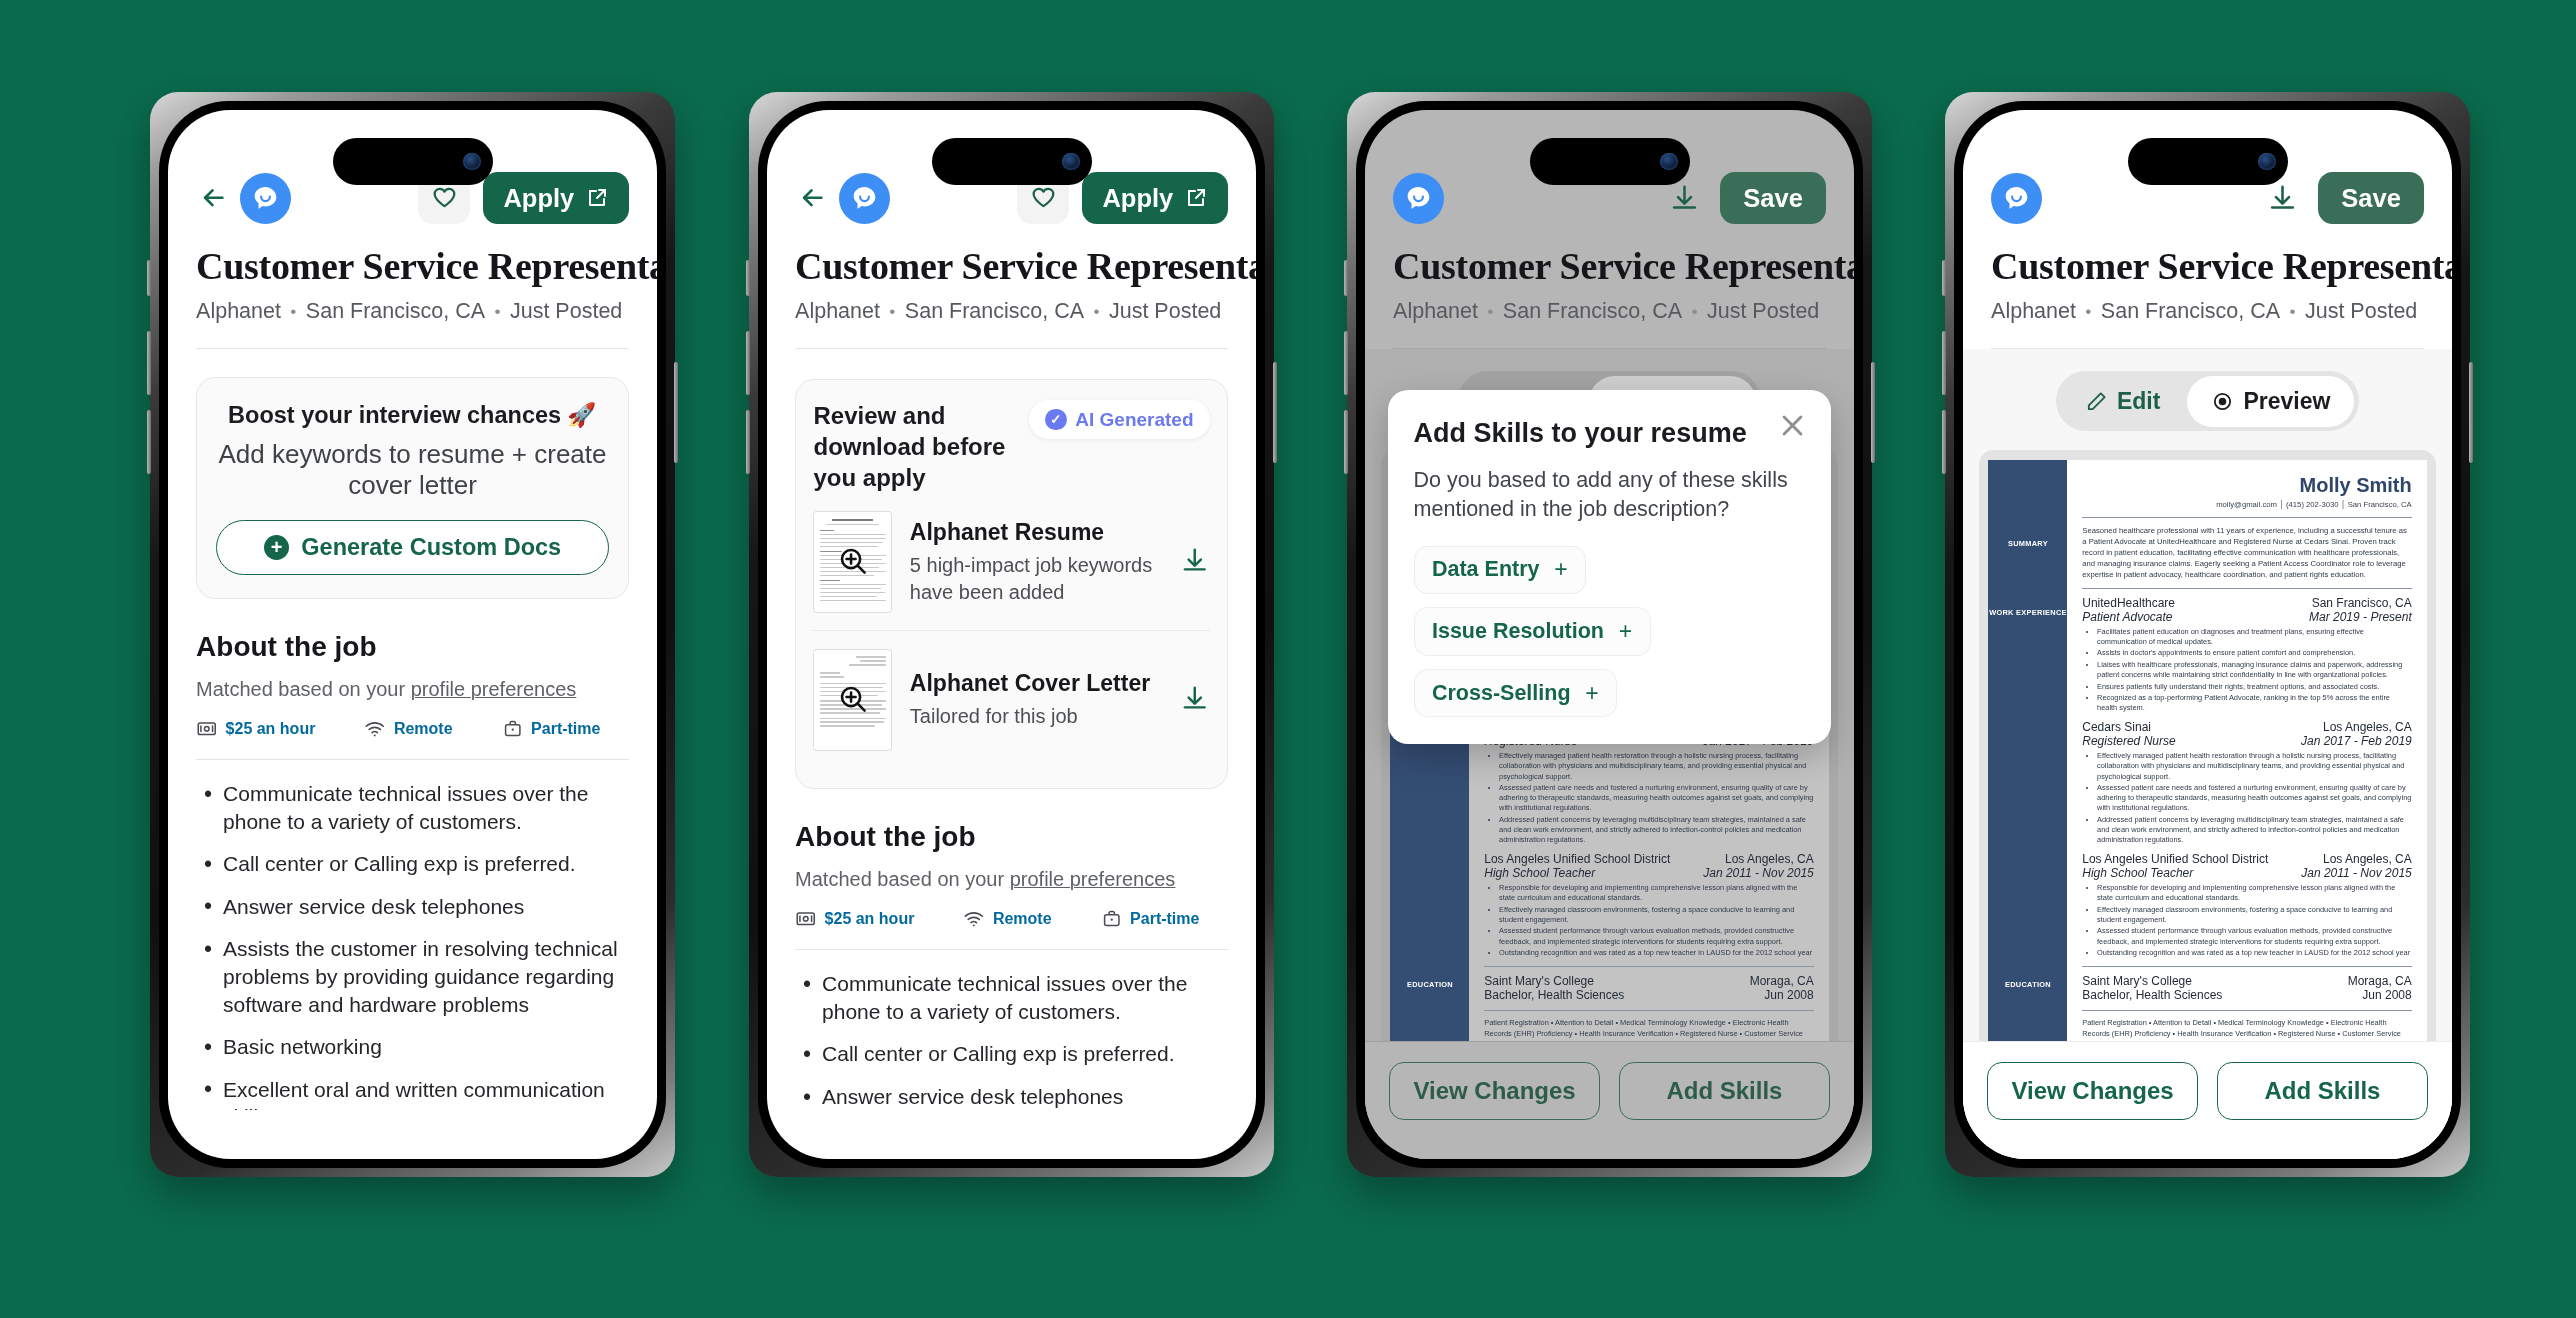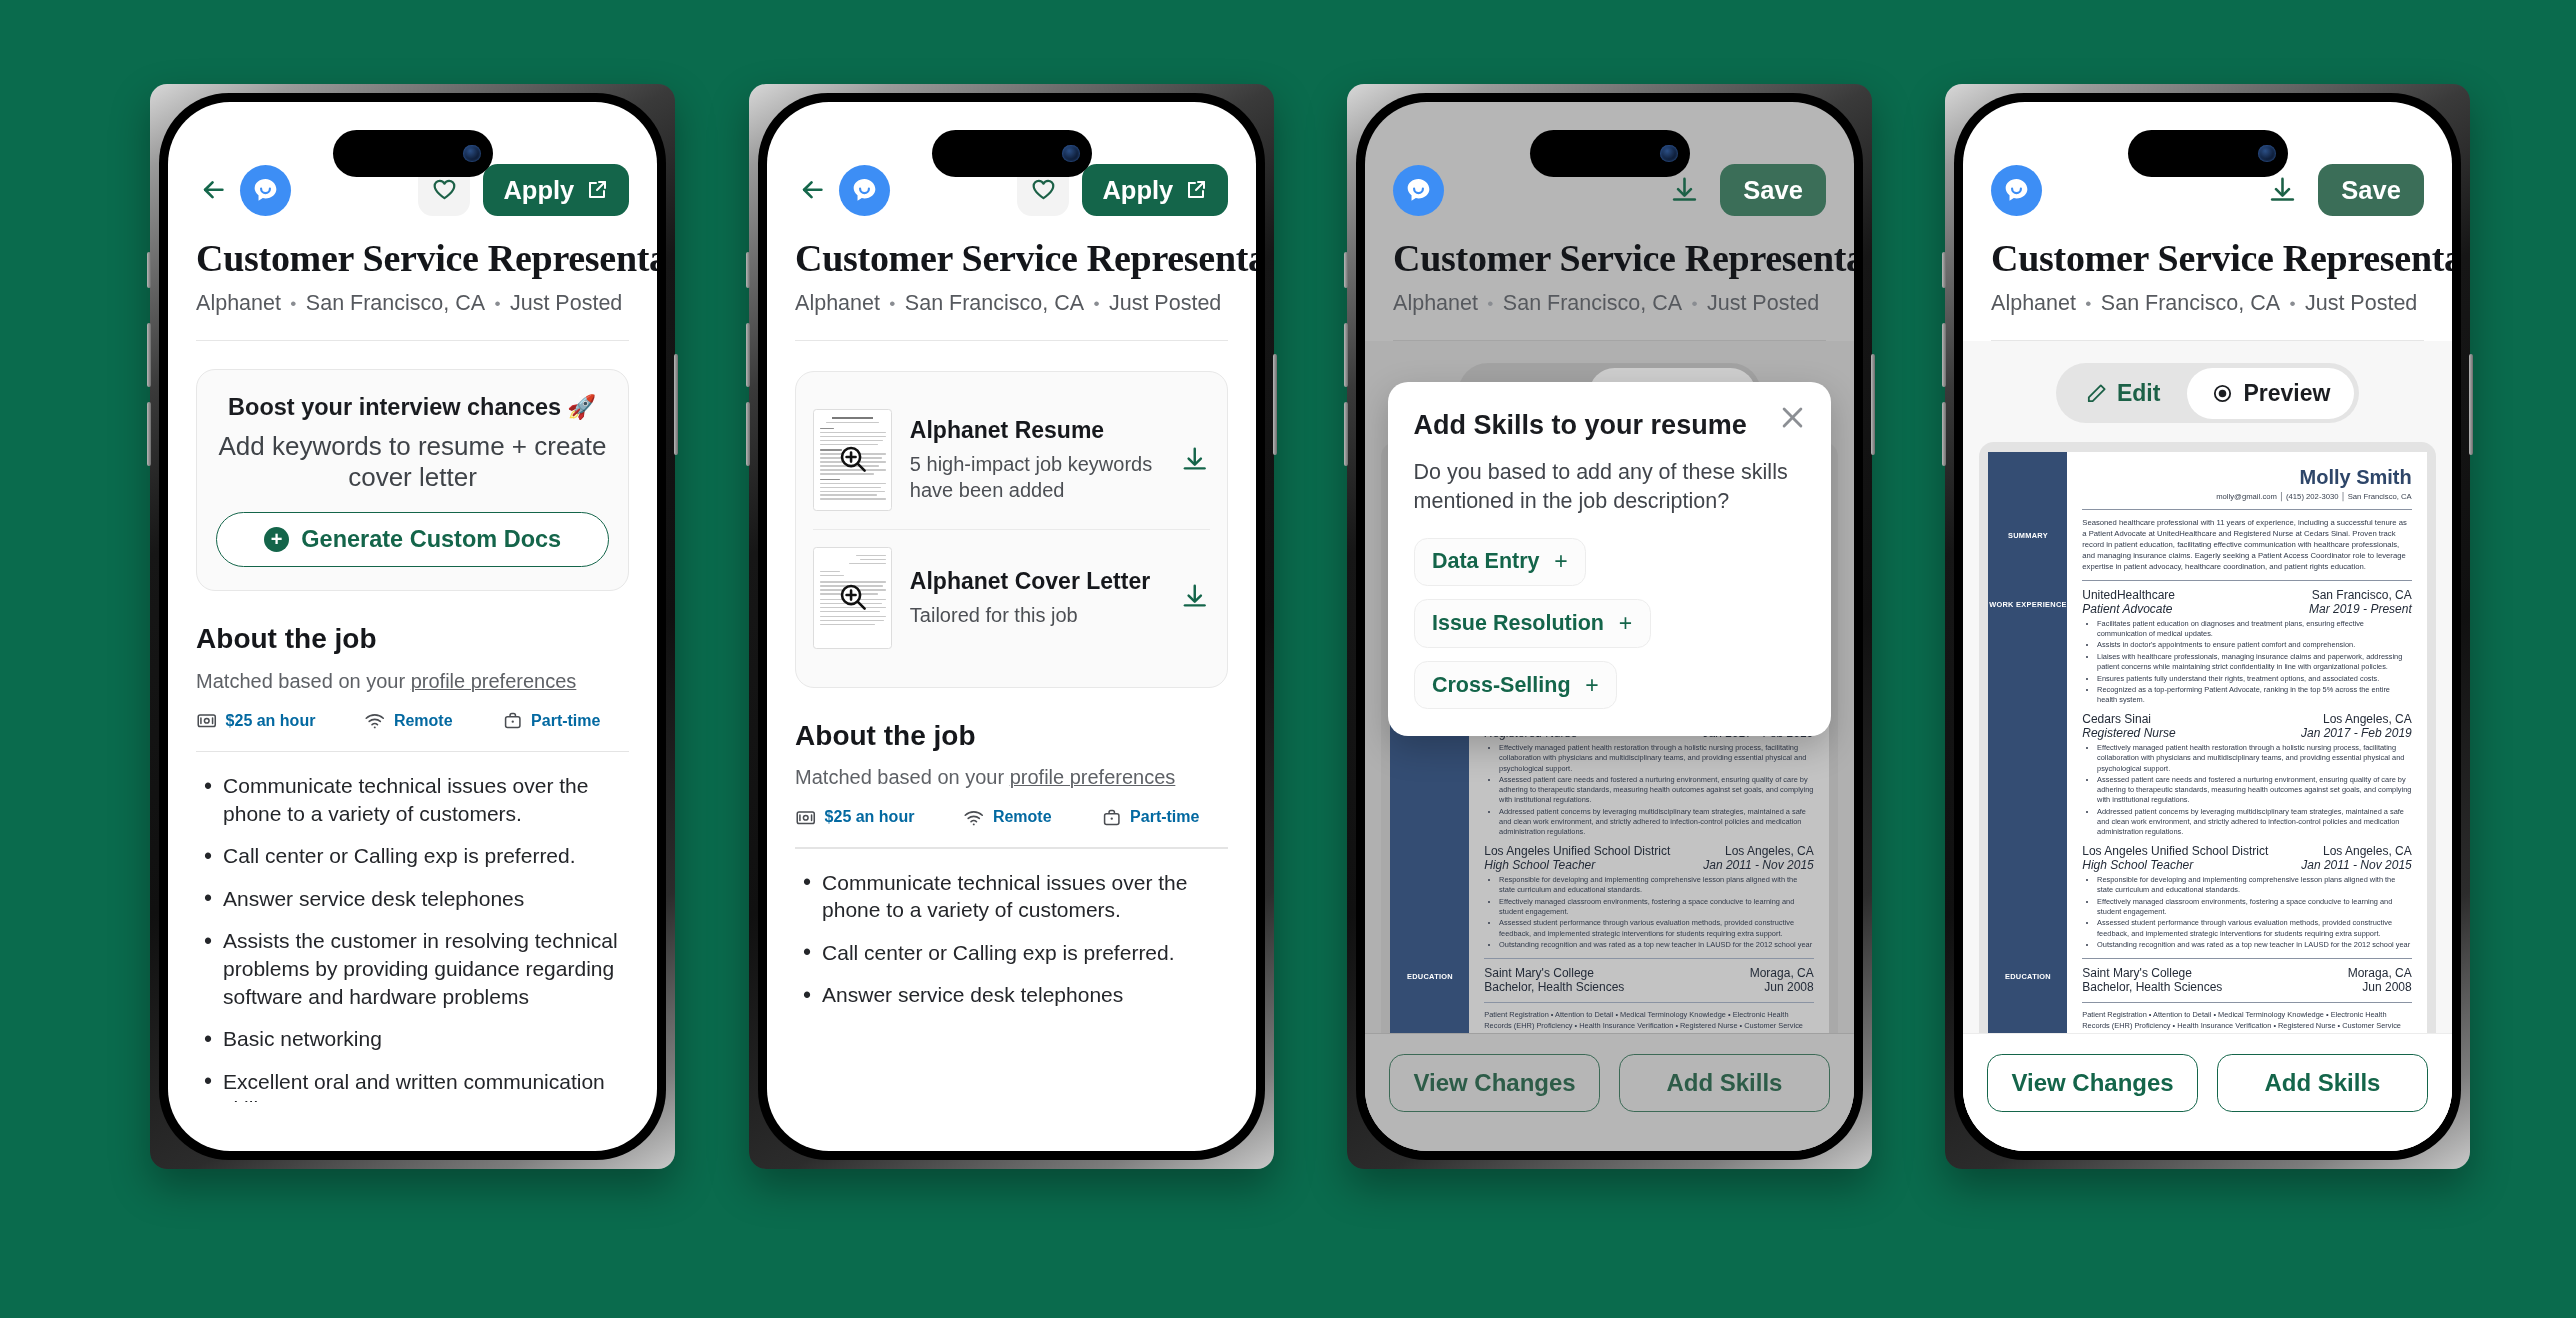--- a/index.html
+++ b/index.html
@@ -9,22 +9,22 @@
     font-family: "Liberation Sans", sans-serif;
     overflow: hidden;
     position: relative;
   }
 
   
   .phone {
     position: absolute;
     width: 525px;
     height: 1085px;
-    top: 84px;
-    border-radius: 17px;
+    top: 92px;
+    border-radius: 28px;
     background: linear-gradient(150deg,#d8d8d8 0%,#9a9a9a 6%,#6e6e6e 13%,#3a3a3a 22%,#161616 34%,#101010 60%,#2c2c2c 80%,#7d7d7d 93%,#c9c9c9 100%);
     padding: 9.4px;
     box-shadow: 0 17.4px 40px rgba(0,0,0,0.32);
   }
   .phone-inner {
     width: 100%; height: 100%;
     border-radius: 70px;
     background: #000;
     padding: 8.7px;
     position: relative;
@@ -589,20 +589,27 @@
           <span class="dot">•</span>
           <span>San Francisco, CA</span>
           <span class="dot">•</span>
           <span>Just Posted</span>
         </div>
         <div class="head-divider"></div>
       </div>
 
       <div class="body-scroll">
         <div class="docs-card">
+          <div class="docs-head">
+            <div class="docs-title">Review and download before you apply</div>
+            <div class="ai-pill">
+              <span class="ai-check">✓</span>
+              <span class="ai-label">AI Generated</span>
+            </div>
+          </div>
 
           <div class="doc-row">
             <div class="doc-thumb">
               <div class="tcenter"></div>
               <div class="tline" style="width:80%;margin:0 auto 4.7px auto;height:1px"></div>
               <div class="tline dark" style="width:22%"></div>
               <div class="tline" style="width:100%"></div>
                 <div class="tline" style="width:100%"></div>
               <div class="tline" style="width:96%"></div>
                 <div class="tline" style="width:88%"></div>

